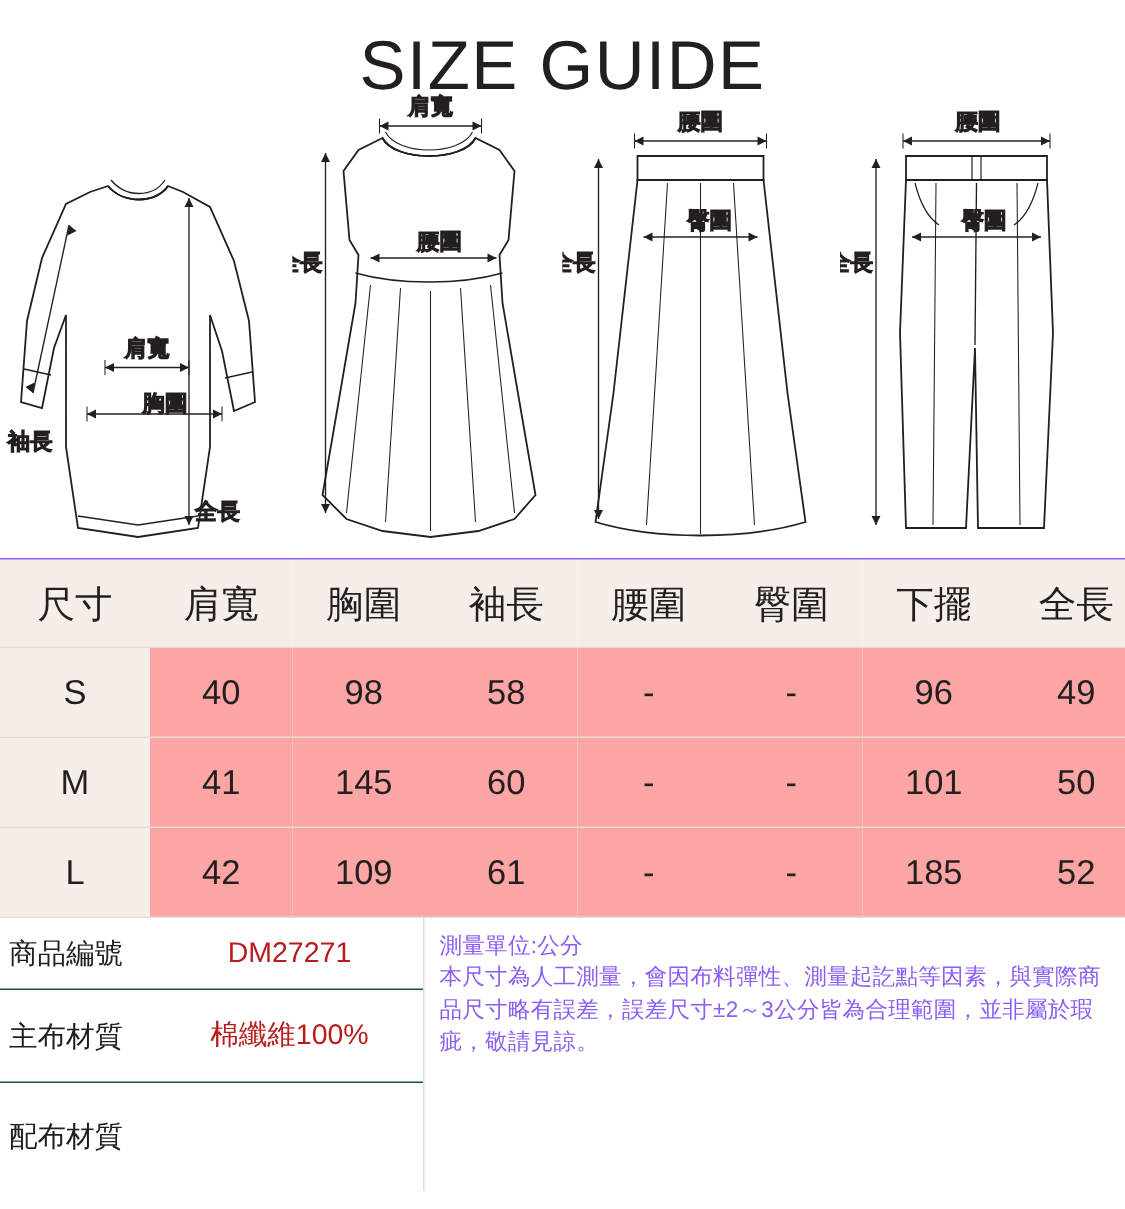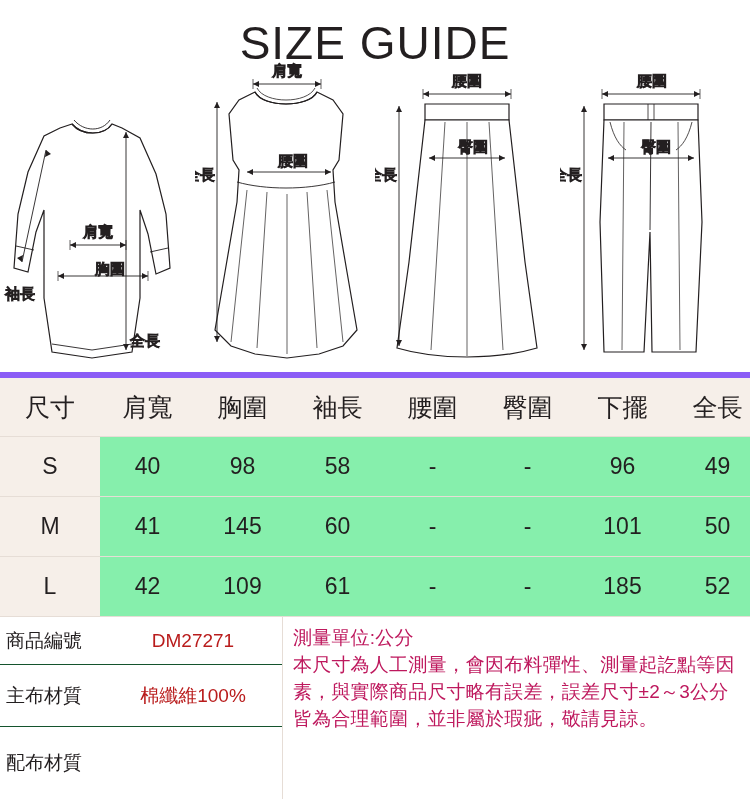--- a/index.html
+++ b/index.html
@@ -71,28 +71,28 @@
     font-size: 23px;
     color: #231f20;
     height: 57px;
     border-bottom: 1px solid #e6ddd6;
   }
   table.size-table thead th {
     background: #f6efe9;
     font-size: 25px;
     height: 56px;
     border-bottom: 1px solid #e6ddd6;
-    border-top: 6px solid #8b5cf6;
+    border-top: 1px solid #8b5cf6;
   }
   table.size-table tbody td.firstcol,
   table.size-table thead th.firstcol {
     background: #f6efe9;
   }
   table.size-table tbody td {
-    background: #86efac;
+    background: #fca5a5;
   }
   .col-size { width: 98px; }
   .col-val  { width: 93px; }
 
   
   .info {
     display: flex;
     width: 750px;
     box-sizing: border-box;
   }
@@ -128,23 +128,23 @@
   .info-row.r1 { height: 48px; }
   .info-row.r2 { height: 62px; }
   .info-row.r3 { height: 72px; }
   .info-value.small {
     font-size: 15px;
   }
   .info-right {
     flex: 1;
     padding: 8px 8px 8px 10px;
     box-sizing: border-box;
-    font-size: 19px;
+    font-size: 15px;
     line-height: 1.42;
-    color: #be185d;
+    color: #8b5cf6;
     letter-spacing: 0.2px;
   }
   .info-right p { margin: 0; }
 </style>
 </head>
 <body>
 
 <div class="page">
 
   <div class="title">SIZE GUIDE</div>

